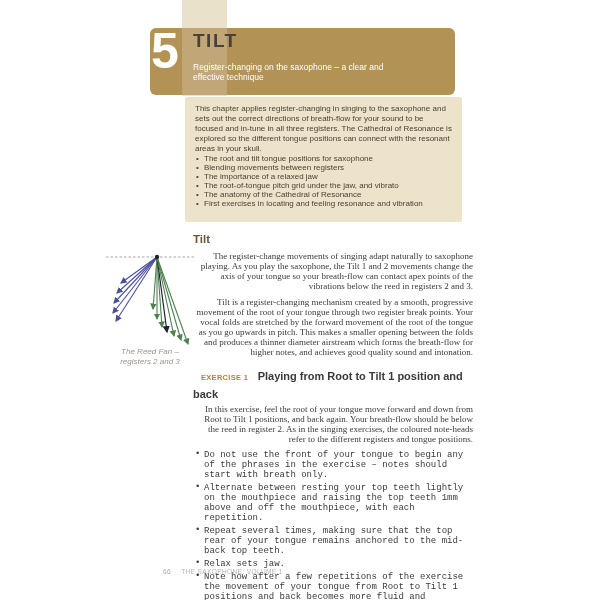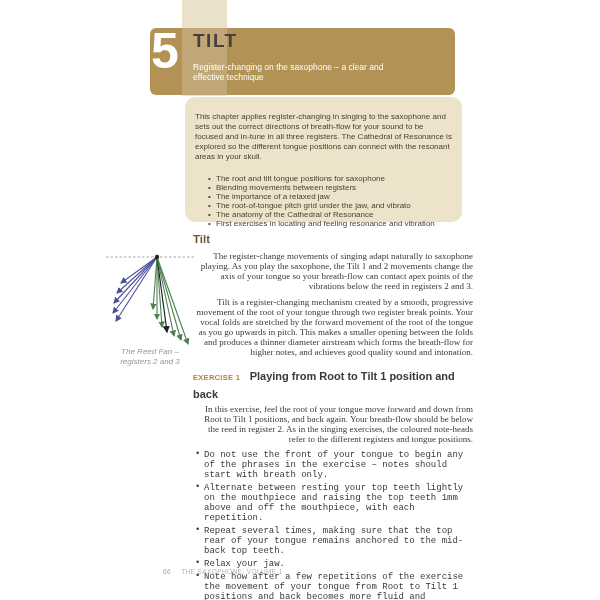--- a/index.html
+++ b/index.html
@@ -12,40 +12,40 @@
   .top-band{position:absolute;left:182px;top:0;width:45px;height:96px;background:#eae1cb;}
   .header-box{position:absolute;left:150px;top:28px;width:305px;height:67px;background:#b29255;border-radius:6px;}
   .band-overlay{position:absolute;left:182px;top:28px;width:45px;height:67px;background:rgba(255,255,255,0.20);}
   .chapter-number{position:absolute;left:151px;top:26px;width:32px;font-size:50px;line-height:1;font-weight:bold;color:#ffffff;z-index:3;}
   .header-text{position:absolute;left:193px;top:31px;z-index:3;}
   .page-title{font-size:19px;font-weight:bold;letter-spacing:1.5px;color:#45423c;line-height:1;}
   .page-subtitle{margin-top:12px;width:218px;font-size:8.5px;line-height:10px;color:#ffffff;}
   
   .summary-box{
     position:absolute;left:185px;top:97px;width:277px;height:125px;box-sizing:border-box;
-    background:#ece3ca;border-radius:10px;padding:15px 10px 0 10px;
+    background:#ece3ca;border-radius:2px;padding:7px 10px 0 10px;
     font-size:8px;line-height:10px;color:#4a4234;
   }
   .summary-intro{margin:0;}
   .covers-label{margin:5px 0 1px 0;}
-  ul.covers{margin:12px;padding:0;list-style:none;}
+  ul.covers{margin:0;padding:0;list-style:none;}
   ul.covers li{position:relative;padding-left:9px;line-height:9px;}
   ul.covers li::before{content:"•";position:absolute;left:1px;top:0;}
   
   .fan-svg{position:absolute;left:100px;top:248px;}
   .fan-caption{
     position:absolute;left:102px;top:347px;width:96px;text-align:center;
     font-style:italic;font-size:8px;line-height:10px;color:#9a958c;
   }
   
   .content{position:absolute;left:193px;top:233px;width:280px;}
   .tilt-heading{margin:0 0 6px 0;font-size:11.5px;font-weight:bold;color:#6b5535;}
   .content p{font-family:"Liberation Serif",serif;font-size:9px;line-height:10px;margin:0 0 6px 0;color:#3a3a3a;text-align:right;}
   .exercise-header{margin:9px 0 2px 0;}
-  .exercise-label{font-size:7.5px;font-weight:bold;color:#b5823c;letter-spacing:0.3px;margin-right:5px;}
+  .exercise-label{font-size:7.5px;font-weight:bold;color:#b5823c;letter-spacing:0.3px;margin-right:5px;margin-left:8px;}
   .exercise-title{font-size:11px;font-weight:bold;color:#393939;}
   ul.steps{margin:2px 0 0 0;padding:0;list-style:none;}
   ul.steps li{
     position:relative;padding-left:11px;margin-bottom:3px;
     font-family:Liberation Mono, monospace;font-size:9px;line-height:10px;color:#3a3a3a;
   }
   ul.steps li::before{content:"•";position:absolute;left:2px;top:-1px;font-size:9px;}
   
   .footer{position:absolute;left:163px;top:568px;font-size:6.5px;color:#b2b2b2;letter-spacing:0.4px;}
   .footer .pgnum{margin-right:8px;color:#a8a8a8;}
@@ -120,21 +120,21 @@
     <div class="exercise-header">
       <span class="exercise-label">EXERCISE 1</span>
       <span class="exercise-title">Playing from Root to Tilt 1 position and back</span>
     </div>
     <p>In this exercise, feel the root of your tongue move forward and down from Root to Tilt 1 positions, and back again. Your breath-flow should be below the reed in register 2. As in the singing exercises, the coloured note-heads refer to the different registers and tongue positions.</p>
 
     <ul class="steps">
       <li>Do not use the front of your tongue to begin any of the phrases in the exercise – notes should start with breath only.</li>
       <li>Alternate between resting your top teeth lightly on the mouthpiece and raising the top teeth 1mm above and off the mouthpiece, with each repetition.</li>
       <li>Repeat several times, making sure that the top rear of your tongue remains anchored to the mid-back top teeth.</li>
-      <li>Relax your jaw.</li>
+      <li>Relax sets jaw.</li>
       <li>Note how after a few repetitions of the exercise the movement of your tongue from Root to Tilt 1 positions and back becomes more fluid and natural.</li>
     </ul>
   </div>
 
   <div class="footer">
     <span class="pgnum">66</span>
     <span>THE SAXOPHONE: VOLUME 1</span>
   </div>
 
 </div>

